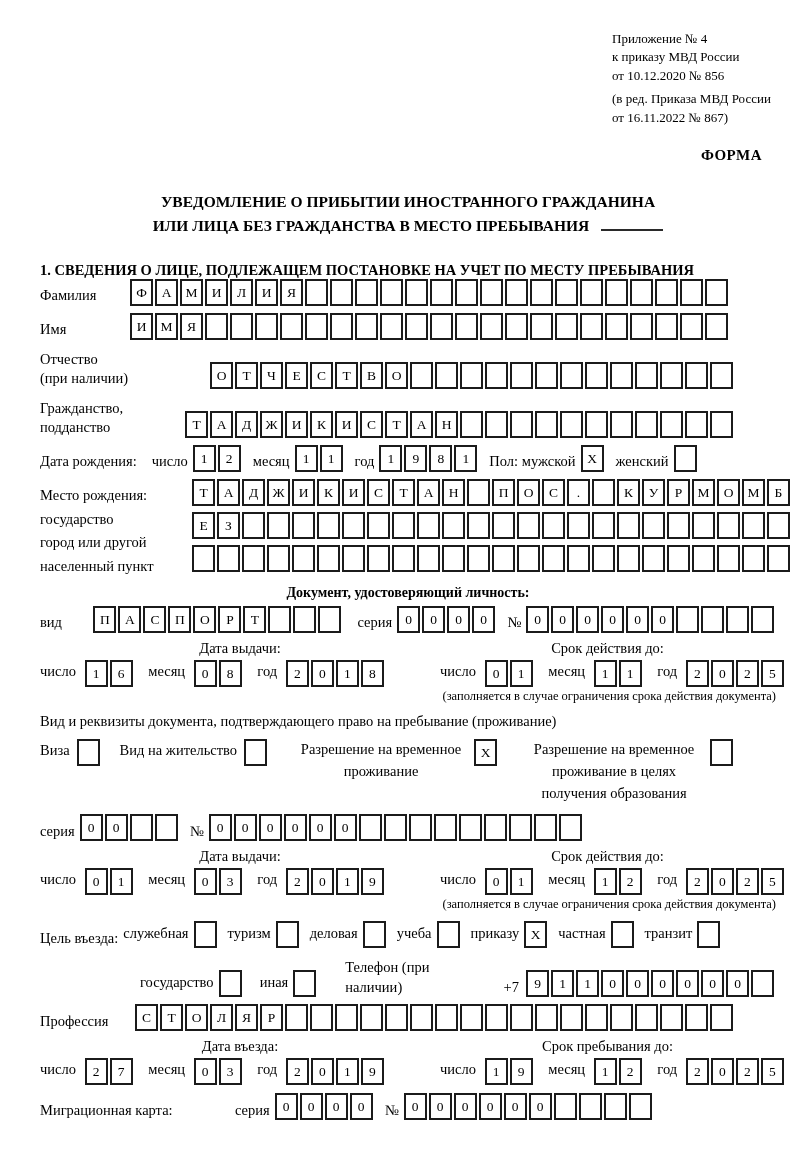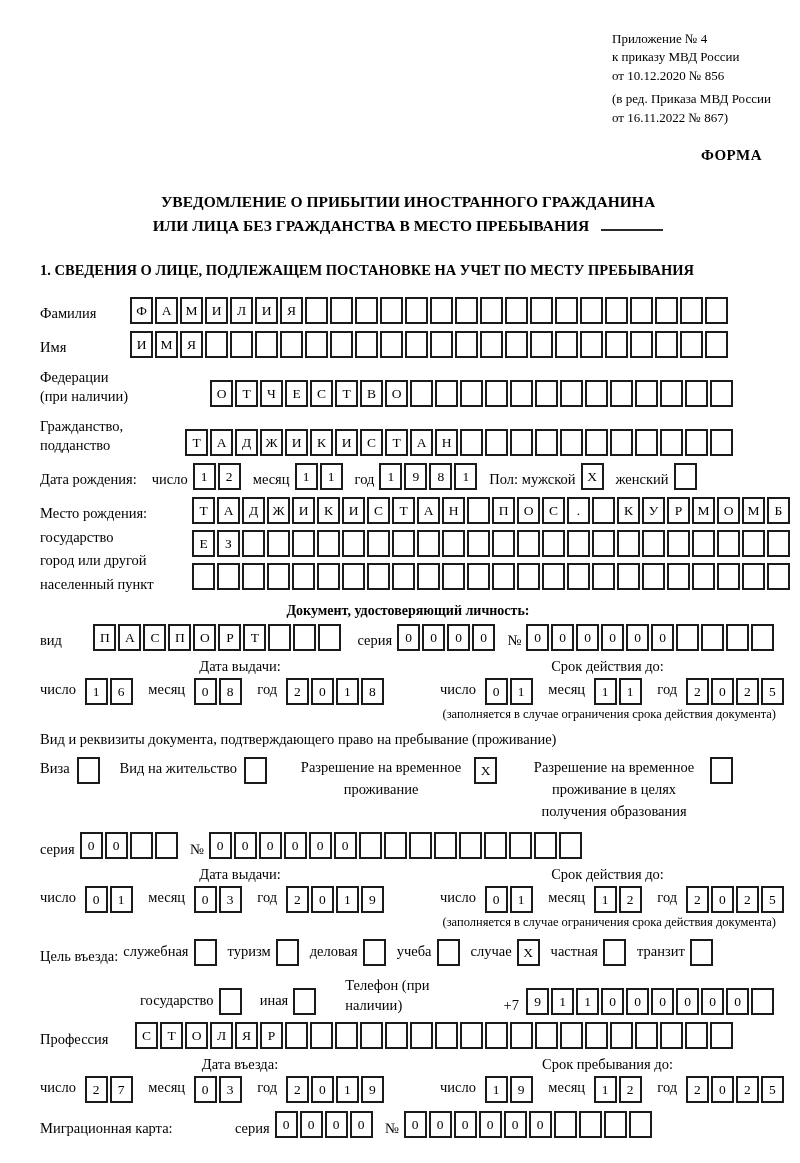--- a/index.html
+++ b/index.html
@@ -8,21 +8,21 @@
   .page{box-sizing:border-box;width:800px;height:1163px;padding:30px 24px 10px 40px;overflow:hidden;}
 
   
   .appendix{margin-left:572px;width:195px;font-size:13px;line-height:1.42;}
   .appendix .rev{margin-top:5px;}
   .forma{font-weight:bold;font-size:15px;text-align:right;padding-right:14px;margin-top:20px;letter-spacing:.5px;}
 
   .title{margin-top:26px;text-align:center;font-weight:bold;font-size:15.5px;line-height:1.5;}
   .blank-line{display:inline-block;width:62px;border-bottom:2px solid #2a2a2a;height:0.9em;margin-left:12px;}
 
-  .sec-heading{margin-top:25px;margin-bottom:18px;font-weight:bold;font-size:14.5px;}
+  .sec-heading{margin-top:25px;font-weight:bold;font-size:14.5px;}
 
   
   .frow{display:flex;align-items:flex-end;margin-bottom:7px;font-size:14.5px;line-height:1.35;}
   .flabel{flex:none;padding-top:3px;}
   .w90{width:90px;} .w170{width:170px;} .w145{width:145px;} .w152{width:152px;} .w95{width:95px;}
   .cells{flex:none;white-space:nowrap;display:inline-block;}
   .cell{display:inline-block;box-sizing:content-box;width:19px;height:23px;border:2px solid #1b1b1b;
         margin-right:2px;text-align:center;line-height:23px;font-size:13.5px;vertical-align:top;background:#fff;}
   .cellrow{margin-bottom:6px;white-space:nowrap;}
 
@@ -84,21 +84,21 @@
     <div class="cells"><span class="cell">Ф</span><span class="cell">А</span><span class="cell">М</span><span class="cell">И</span><span class="cell">Л</span><span class="cell">И</span><span class="cell">Я</span><span class="cell"></span><span class="cell"></span><span class="cell"></span><span class="cell"></span><span class="cell"></span><span class="cell"></span><span class="cell"></span><span class="cell"></span><span class="cell"></span><span class="cell"></span><span class="cell"></span><span class="cell"></span><span class="cell"></span><span class="cell"></span><span class="cell"></span><span class="cell"></span><span class="cell"></span></div>
   </div>
 
   <div class="frow">
     <div class="flabel w90">Имя</div>
     <div class="cells"><span class="cell">И</span><span class="cell">М</span><span class="cell">Я</span><span class="cell"></span><span class="cell"></span><span class="cell"></span><span class="cell"></span><span class="cell"></span><span class="cell"></span><span class="cell"></span><span class="cell"></span><span class="cell"></span><span class="cell"></span><span class="cell"></span><span class="cell"></span><span class="cell"></span><span class="cell"></span><span class="cell"></span><span class="cell"></span><span class="cell"></span><span class="cell"></span><span class="cell"></span><span class="cell"></span><span class="cell"></span></div>
   </div>
 
   <div class="frow">
     <div class="flabel w170">
-      <div>Федерации</div>
+      <div>Отчество</div>
       <div>(при наличии)</div>
     </div>
     <div class="cells"><span class="cell">О</span><span class="cell">Т</span><span class="cell">Ч</span><span class="cell">Е</span><span class="cell">С</span><span class="cell">Т</span><span class="cell">В</span><span class="cell">О</span><span class="cell"></span><span class="cell"></span><span class="cell"></span><span class="cell"></span><span class="cell"></span><span class="cell"></span><span class="cell"></span><span class="cell"></span><span class="cell"></span><span class="cell"></span><span class="cell"></span><span class="cell"></span><span class="cell"></span></div>
   </div>
 
   <div class="frow">
     <div class="flabel w145">
       <div>Гражданство,</div>
       <div>подданство</div>
     </div>
@@ -242,21 +242,21 @@
     </span>
     <span class="opt">
       <span class="txt">деловая</span>
       <span class="cells"><span class="cell"></span></span>
     </span>
     <span class="opt">
       <span class="txt">учеба</span>
       <span class="cells"><span class="cell"></span></span>
     </span>
     <span class="opt">
-      <span class="txt">случае</span>
+      <span class="txt">приказу</span>
       <span class="cells"><span class="cell">X</span></span>
     </span>
     <span class="opt">
       <span class="txt">частная</span>
       <span class="cells"><span class="cell"></span></span>
     </span>
     <span class="opt">
       <span class="txt">транзит</span>
       <span class="cells"><span class="cell"></span></span>
     </span>

